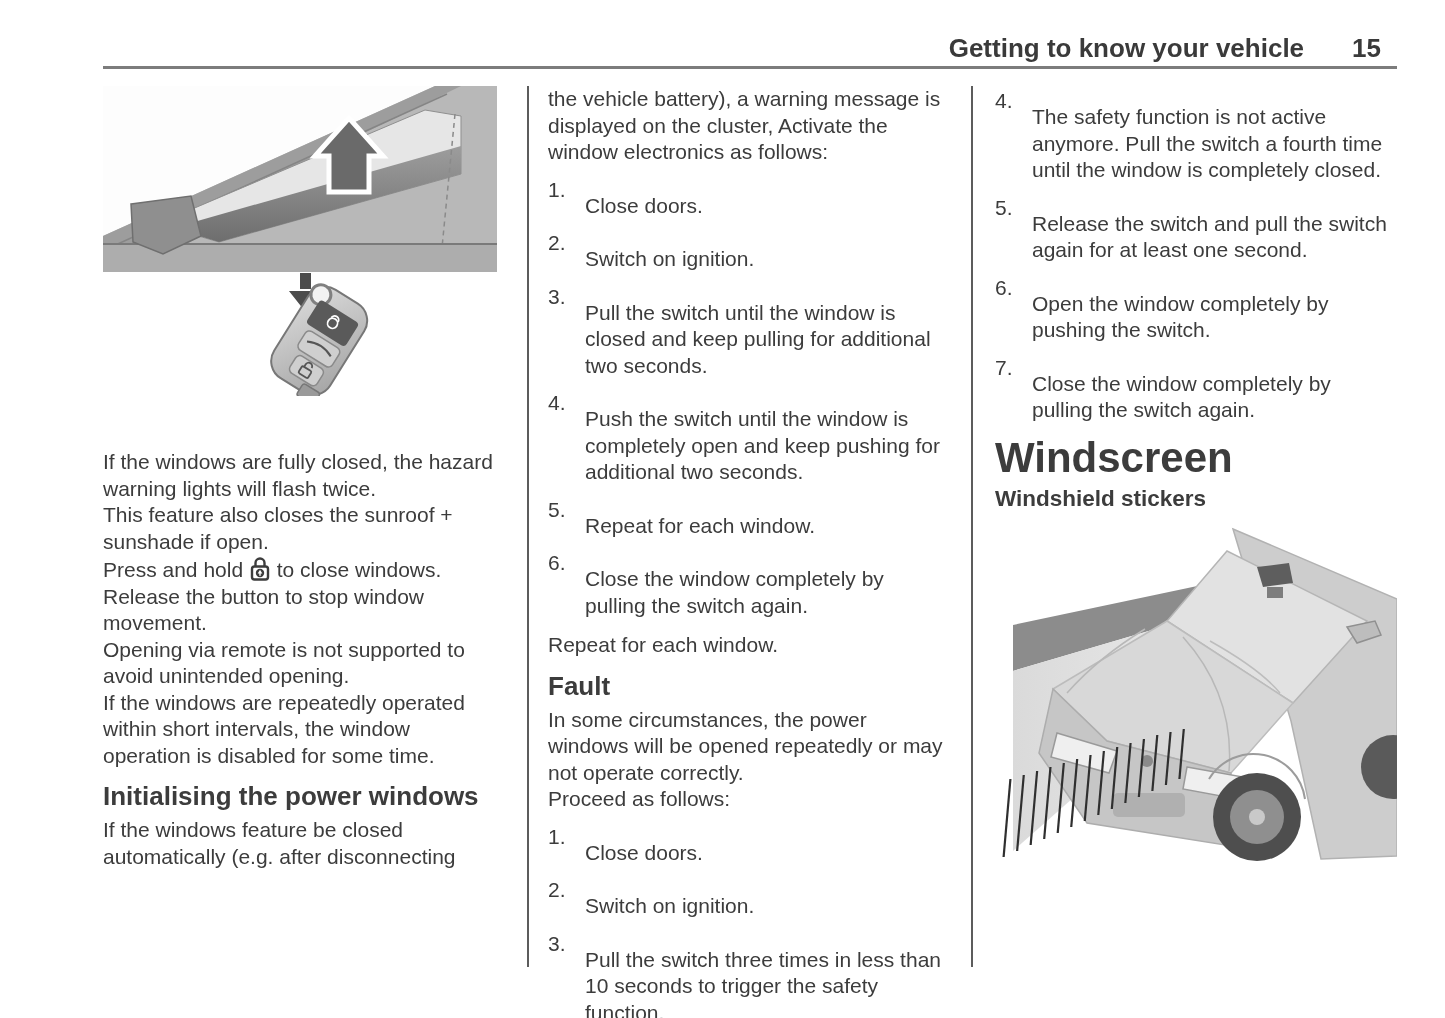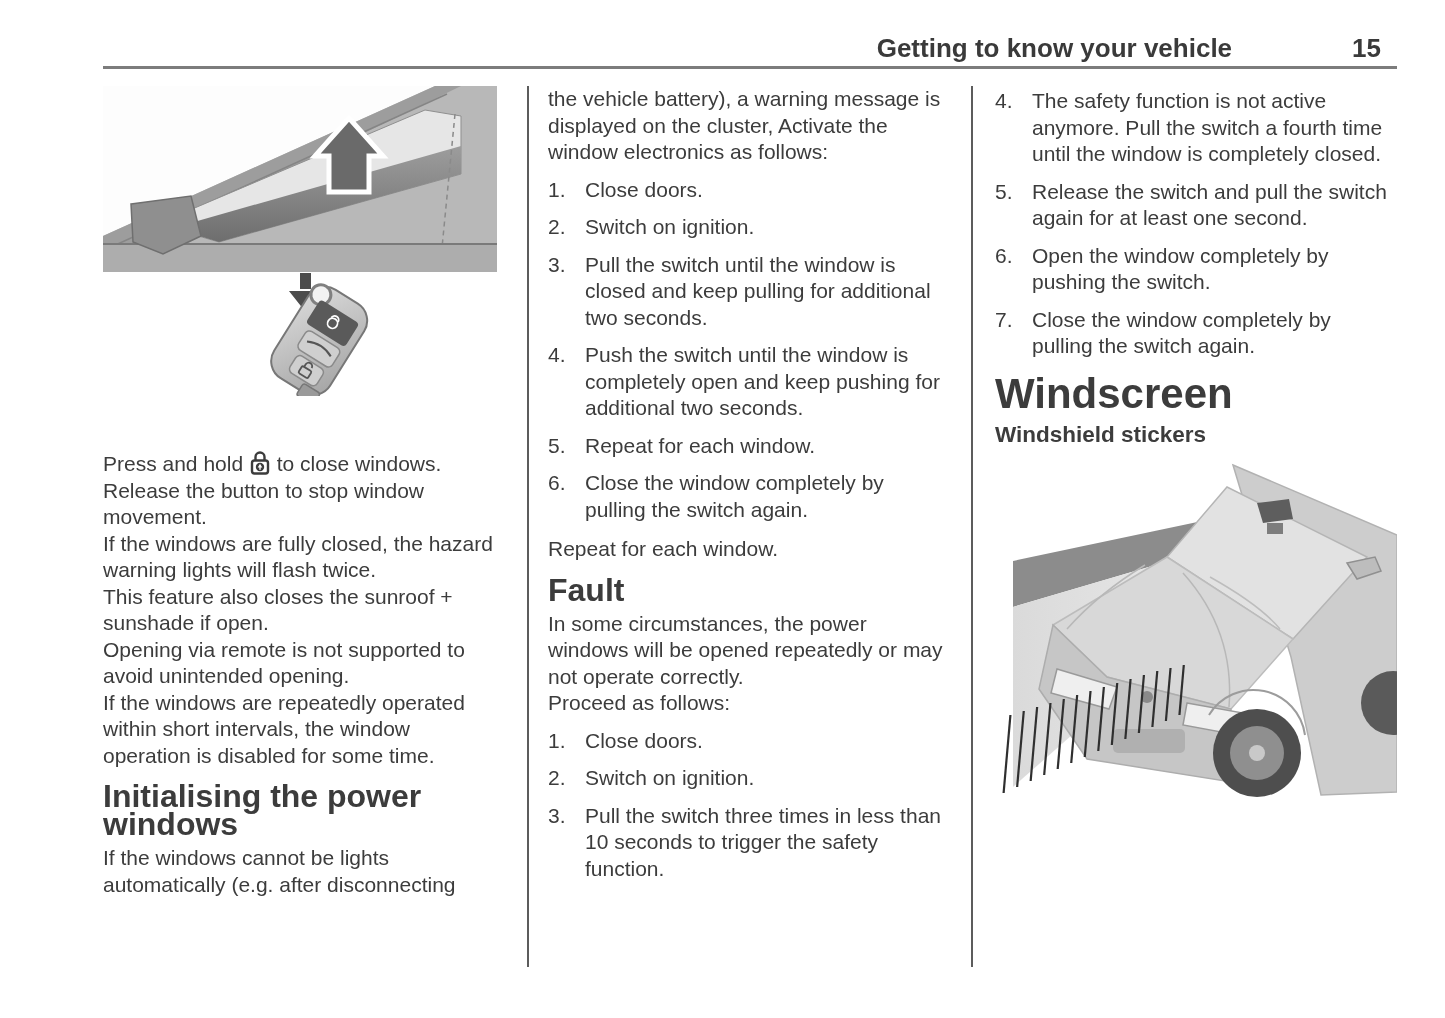--- a/index.html
+++ b/index.html
@@ -1,42 +1,42 @@
 <!DOCTYPE html>
 <html><head>
 <meta charset="utf-8">
 <style>
   html,body{margin:0;padding:0;background:#ffffff;}
   .page{position:relative;width:1445px;height:1018px;background:#ffffff;overflow:hidden;
         font-family:"Liberation Sans","DejaVu Sans",sans-serif;color:#3c3c3c;}
   .hdr{position:absolute;left:103px;top:33px;width:1294px;display:flex;justify-content:flex-end;
        align-items:baseline;font-weight:bold;font-size:26px;color:#3a3a3a;}
-  .hdr .n{margin-left:120px;padding-right:16px;}
+  .hdr .n{margin-left:48px;padding-right:16px;}
   .rule{position:absolute;left:103px;top:66px;width:1294px;height:3px;background:#7c7c7c;}
   .sep{position:absolute;top:86px;height:881px;width:2px;background:#5c5c5c;}
   .sep1{left:527px;}
   .sep2{left:971px;}
   .col{position:absolute;top:86px;font-size:21px;line-height:26.5px;}
   .col1{left:103px;width:395px;}
   .col2{left:548px;width:400px;}
   .col3{left:995px;width:402px;}
   p{margin:0;white-space:pre-line;}
   .bold{font-weight:bold;}
   figure.fig{margin:0;padding:0;}
   .fig-window{width:394px;height:186px;}
   .fig-key{width:394px;height:124px;margin-top:11px;}
   .fig-car{width:402px;height:348px;margin:2px 0 8px 0;}
   .textflow{margin-top:53px;}
-  .h-sec{font-size:32px;font-weight:bold;margin:13px 0 7px 0;line-height:28px;}
+  .h-sec{font-size:26px;font-weight:bold;margin:13px 0 7px 0;line-height:28px;}
   .h-big{font-size:42px;font-weight:bold;margin:16px 0 10px 0;line-height:36px;}
   .h-sub{font-size:22.5px;font-weight:bold;margin:0 0 9px 0;line-height:26px;}
   .list{margin-top:2px;}
   .li{display:flex;margin-top:11px;}
   .li .num{flex:0 0 37px;}
-  .li .txt{flex:1;}
+  .li .txt{flex:1;margin-top:16px;}
   .after-list{margin-top:13px;}
   .lockicon{vertical-align:-5px;}
 </style>
 </head>
 <body>
 
 <div class="page">
 
   <div class="hdr">
     <div class="t">Getting to know your vehicle</div>
@@ -95,34 +95,34 @@
             <rect x="62" y="90" width="32" height="20" rx="5" fill="#cfcfcf" stroke="#8a8a8a" stroke-width="1.5"></rect>
             <rect x="72" y="98" width="11" height="8" rx="1.5" fill="none" stroke="#555555" stroke-width="1.8"></rect>
             <path d="M74,98 v-3 a3.5,3.5 0 0 1 7,0" fill="none" stroke="#555555" stroke-width="1.8"></path>
             <rect x="82" y="112" width="20" height="14" rx="3" fill="#9a9a9a" stroke="#777777" stroke-width="1.5"></rect>
           </g>
         </g>
       </svg>
     </figure>
 
     <div class="textflow">
+      <p>If the windows are fully closed, the hazard warning lights will flash twice.
+This feature also closes the sunroof + sunshade if open.</p>
       <p><span>Press and hold </span><svg class="lockicon" width="22" height="27" viewBox="0 0 22 27">
             <path d="M6.5,11.5 V8 a4.5,4.5 0 0 1 9,0 V11.5" fill="none" stroke="#3c3c3c" stroke-width="2.4"></path>
             <rect x="3" y="11.5" width="16" height="13" rx="2.5" fill="none" stroke="#3c3c3c" stroke-width="2.4"></rect>
             <circle cx="11" cy="18" r="4.2" fill="#3c3c3c"></circle>
             <polygon points="11,14.8 8.7,18.4 13.3,18.4" fill="#ffffff"></polygon>
             <rect x="10.3" y="18" width="1.4" height="2.8" fill="#ffffff"></rect>
           </svg><span> to close windows.
 Release the button to stop window movement.</span></p>
-      <p>If the windows are fully closed, the hazard warning lights will flash twice.
-This feature also closes the sunroof + sunshade if open.</p>
       <p>Opening via remote is not supported to avoid unintended opening.</p>
       <p>If the windows are repeatedly operated within short intervals, the window operation is disabled for some time.</p>
       <h3 class="h-sec">Initialising the power windows</h3>
-      <p>If the windows cannot be lights automatically (e.g. after disconnecting</p>
+      <p>If the windows feature be closed automatically (e.g. after disconnecting</p>
     </div>
   </section>
 
   <section class="col col2">
     <p>the vehicle battery), a warning message is displayed on the cluster, Activate the window electronics as follows:</p>
 
     <div class="list">
       <div class="li">
           <span class="num">1.</span>
           <span class="txt">Close doors.</span>

